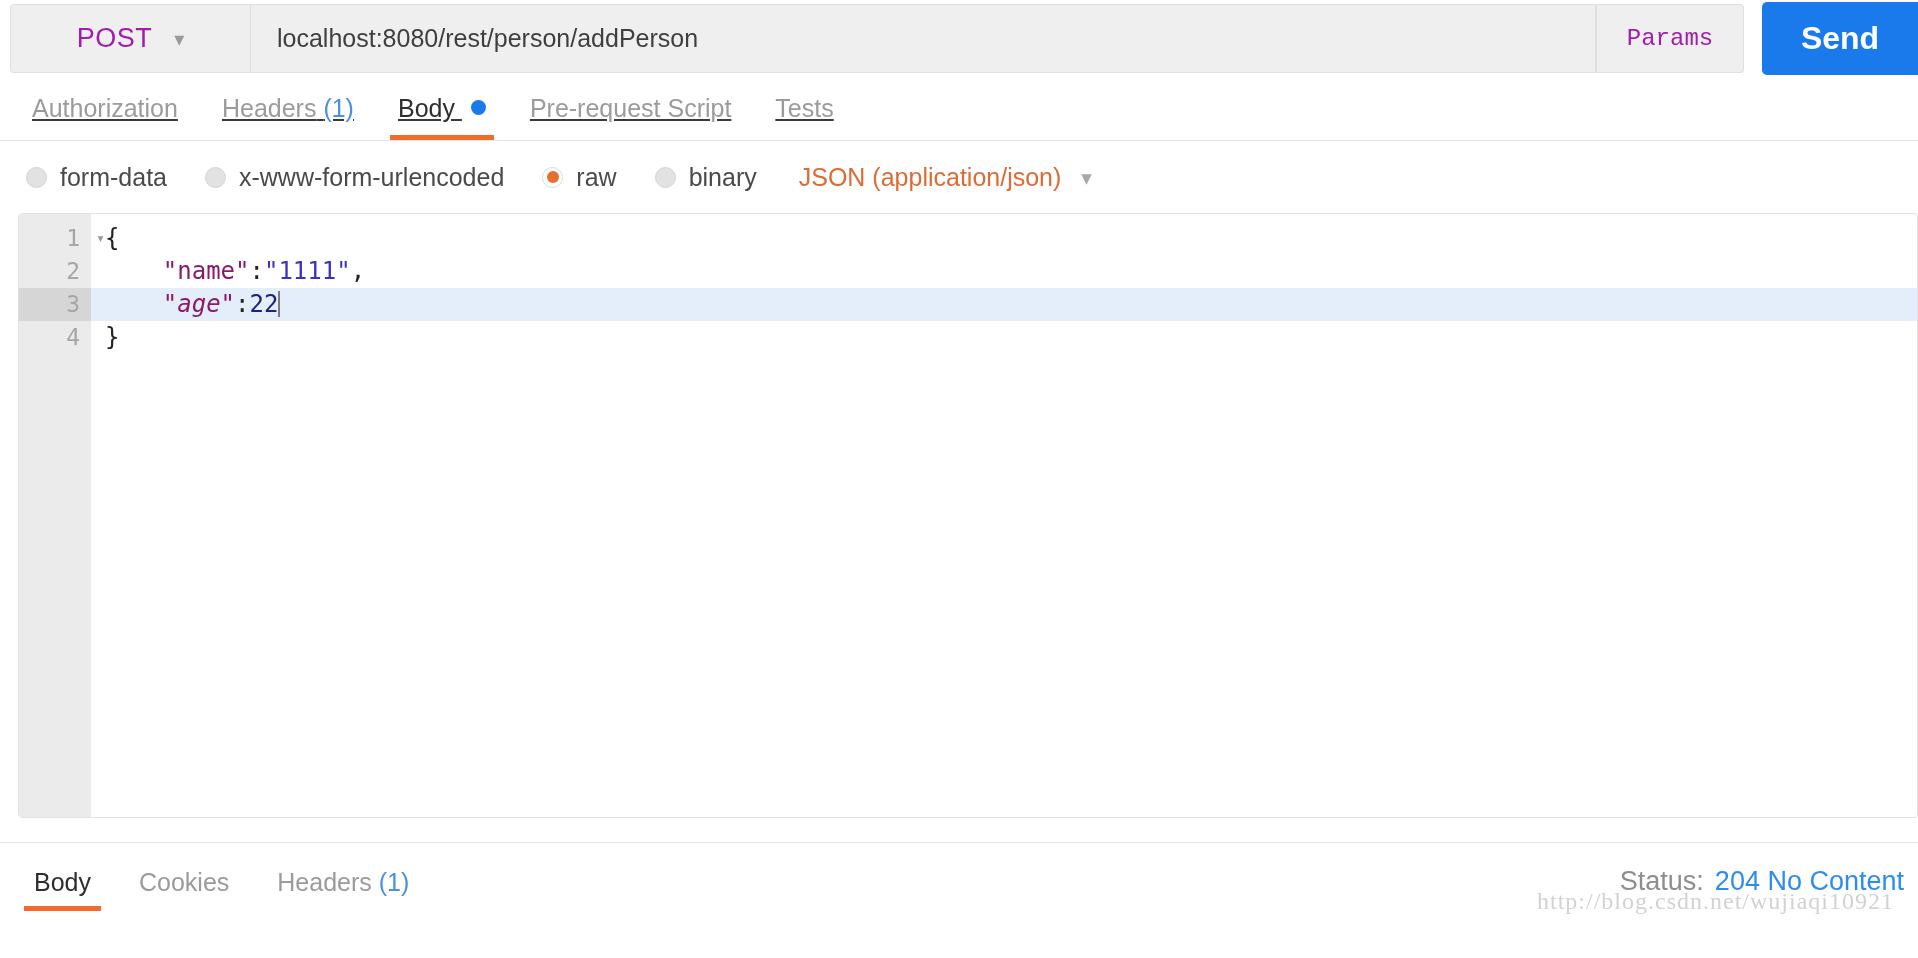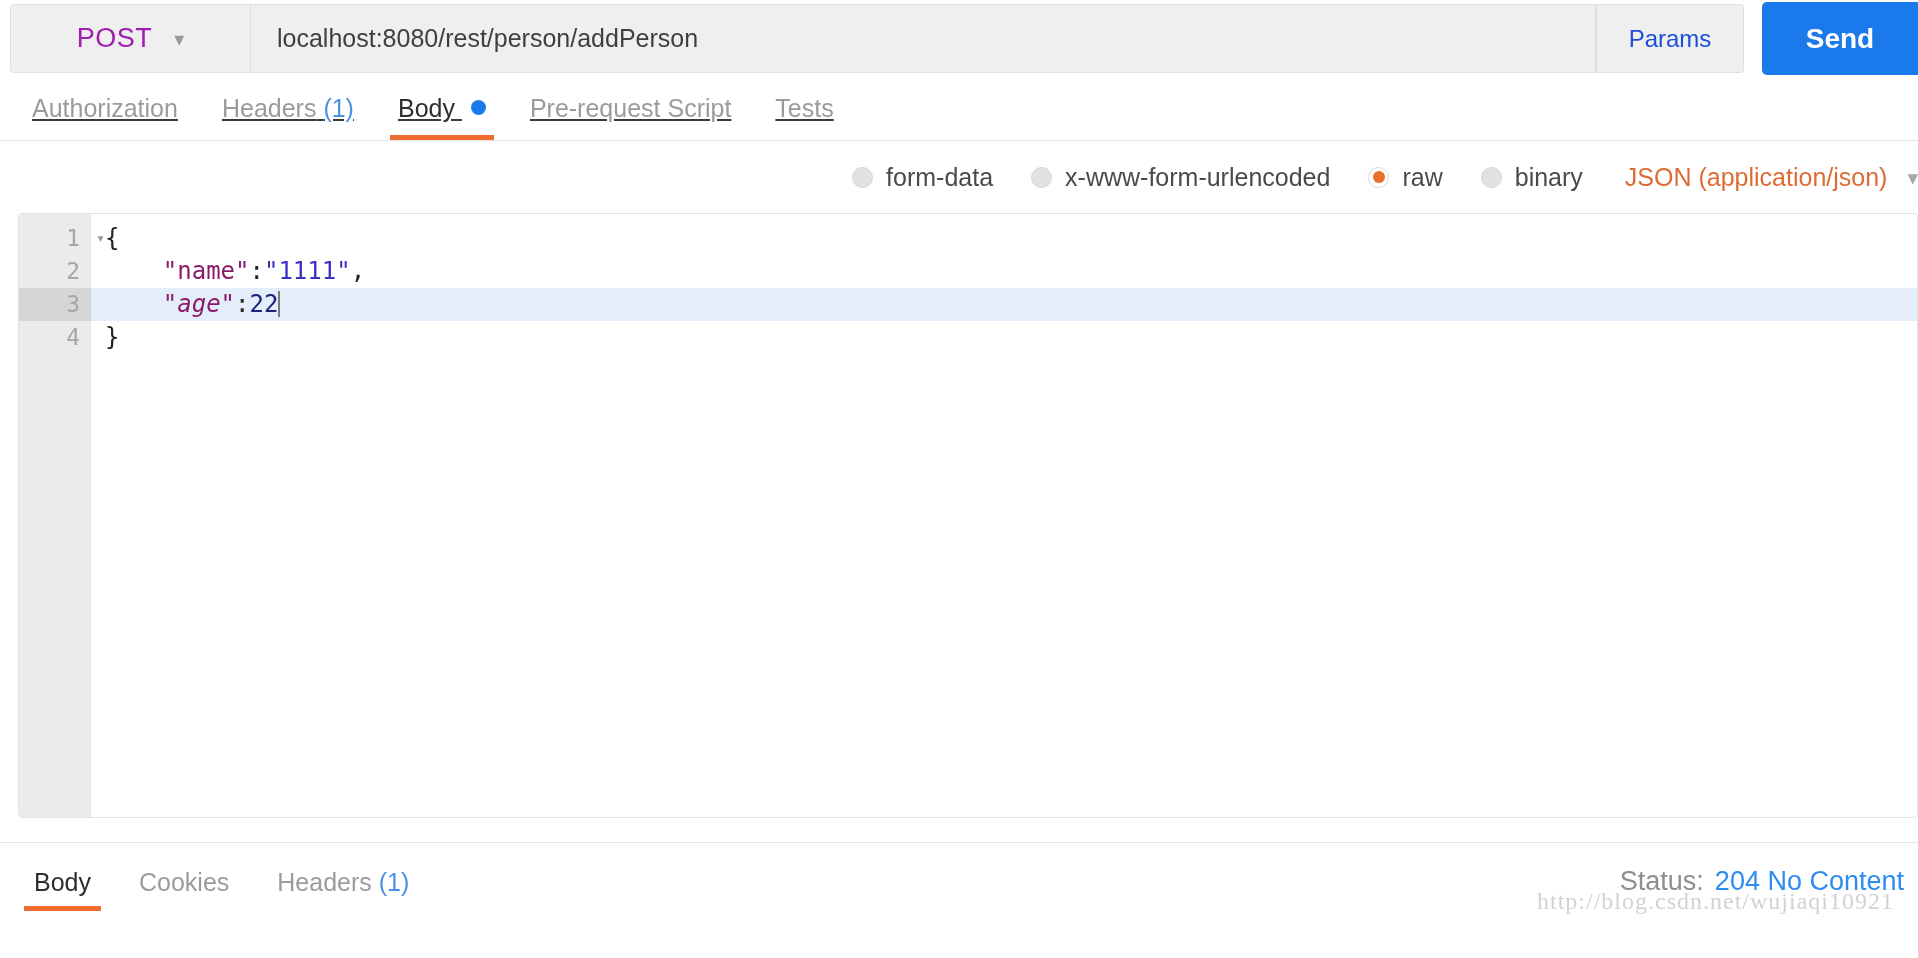--- a/index.html
+++ b/index.html
@@ -78,35 +78,36 @@
     background: #efefef;
     border: 1px solid #e0e0e0;
     border-left: 1px solid #dcdcdc;
     border-radius: 0 4px 4px 0;
     margin-top: 4px;
     margin-bottom: 6px;
     display: flex;
     align-items: center;
     justify-content: center;
     font-size: 24px;
-    color: #1d4ed8;
-    box-sizing: border-box;
-    cursor: pointer;
+    color: #a21caf;
+    box-sizing: border-box;
+    cursor: pointer;
+    font-family: Liberation Mono, monospace;
   }
   .send-btn {
     width: 156px;
     margin-left: 18px;
     margin-top: 2px;
     margin-bottom: 4px;
     background: #1a7aec;
     border: none;
     border-radius: 5px 0 0 5px;
     color: #ffffff;
     font-family: "Liberation Sans", sans-serif;
-    font-size: 28px;
+    font-size: 32px;
     font-weight: bold;
     display: flex;
     align-items: center;
     justify-content: center;
     cursor: pointer;
   }
 
   
   .req-tabs {
     display: flex;
@@ -149,21 +150,20 @@
     margin-left: 9px;
     vertical-align: 2px;
   }
 
   
   .body-type-row {
     display: flex;
     align-items: center;
     height: 72px;
     padding-left: 26px;
-    justify-content: flex-end;
   }
   .radio-opt {
     display: flex;
     align-items: center;
     margin-right: 38px;
     cursor: pointer;
     white-space: nowrap;
   }
   .radio-mark {
     width: 21px;

